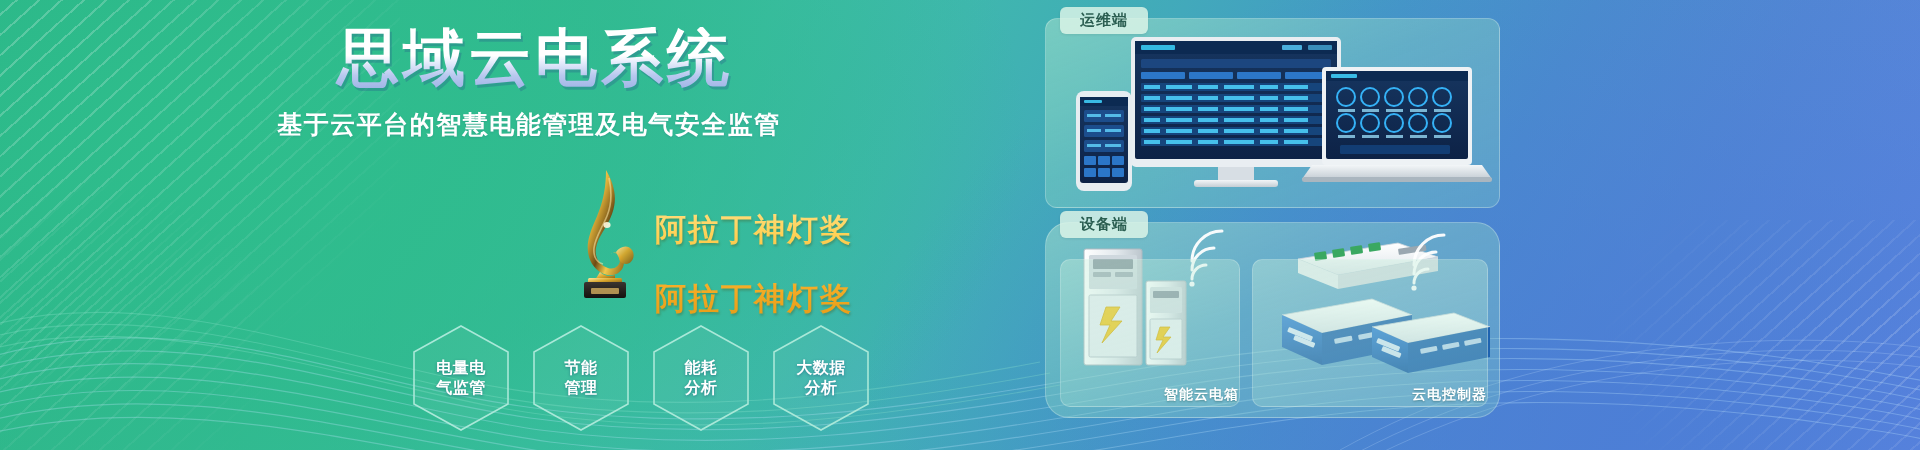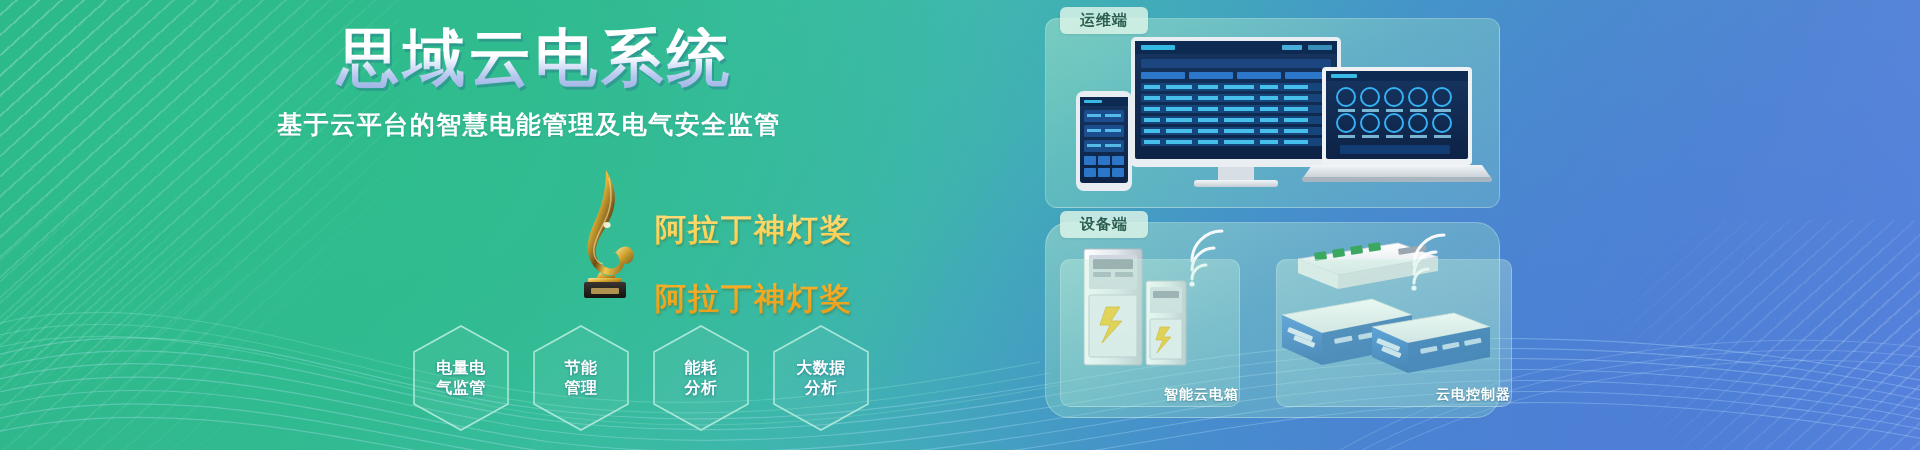--- a/index.html
+++ b/index.html
@@ -486,18 +486,18 @@
             <path d="M368,51 a22,22 0 0 1 22,-22"></path>
             <path d="M368,42 a30,30 0 0 1 30,-30"></path>
             <circle cx="368" cy="65" r="2.6" stroke="none" fill="#ffffff"></circle>
           </g>
         </g>
       </svg>
 
       <div class="dev-card" style="left:14px; width:180px; height:148px;">
         <div class="cap">智能云电箱</div>
       </div>
-      <div class="dev-card" style="left:206px; width:236px; height:148px;margin-left:24px;">
+      <div class="dev-card" style="left:206px; width:236px; height:148px;">
         <div class="cap">云电控制器</div>
       </div>
     </div>
   </div>
 </div>
 
 </body></html>

